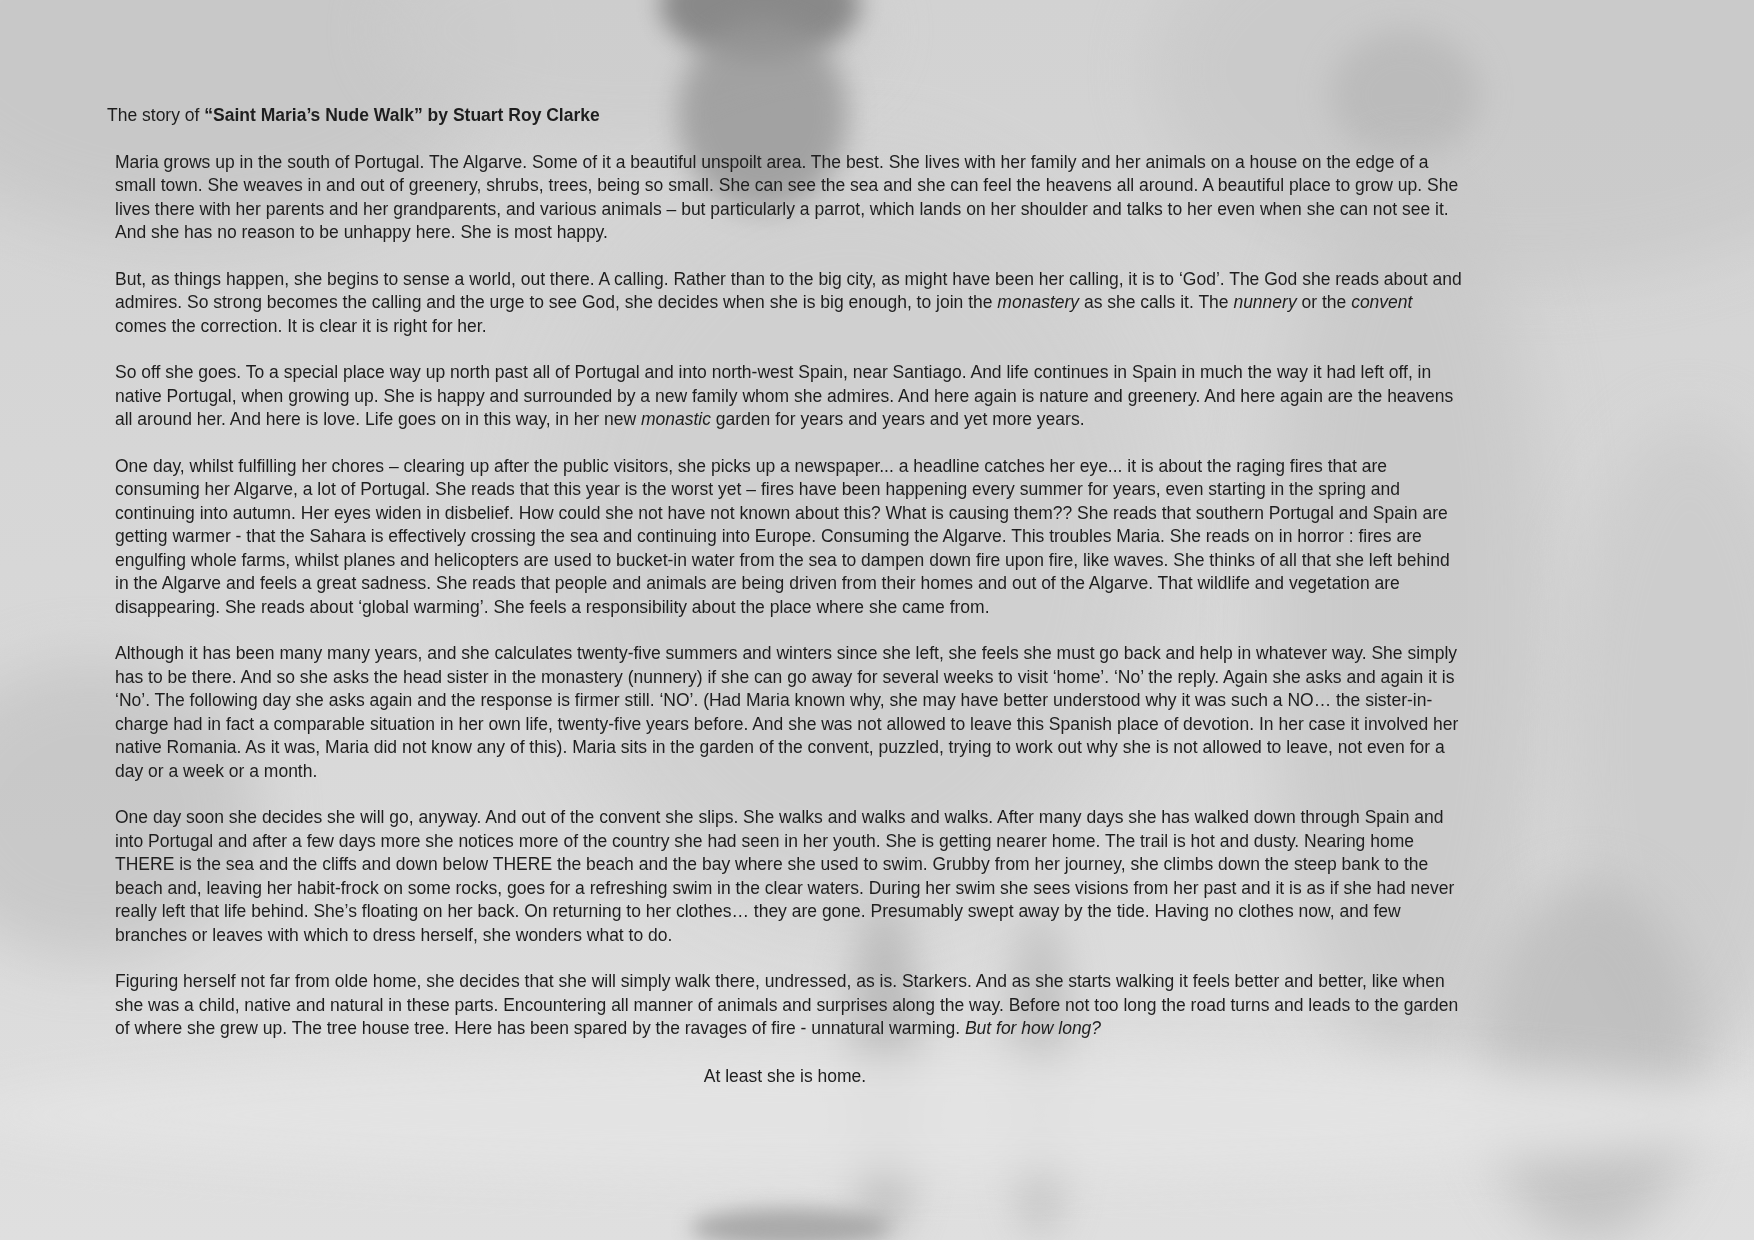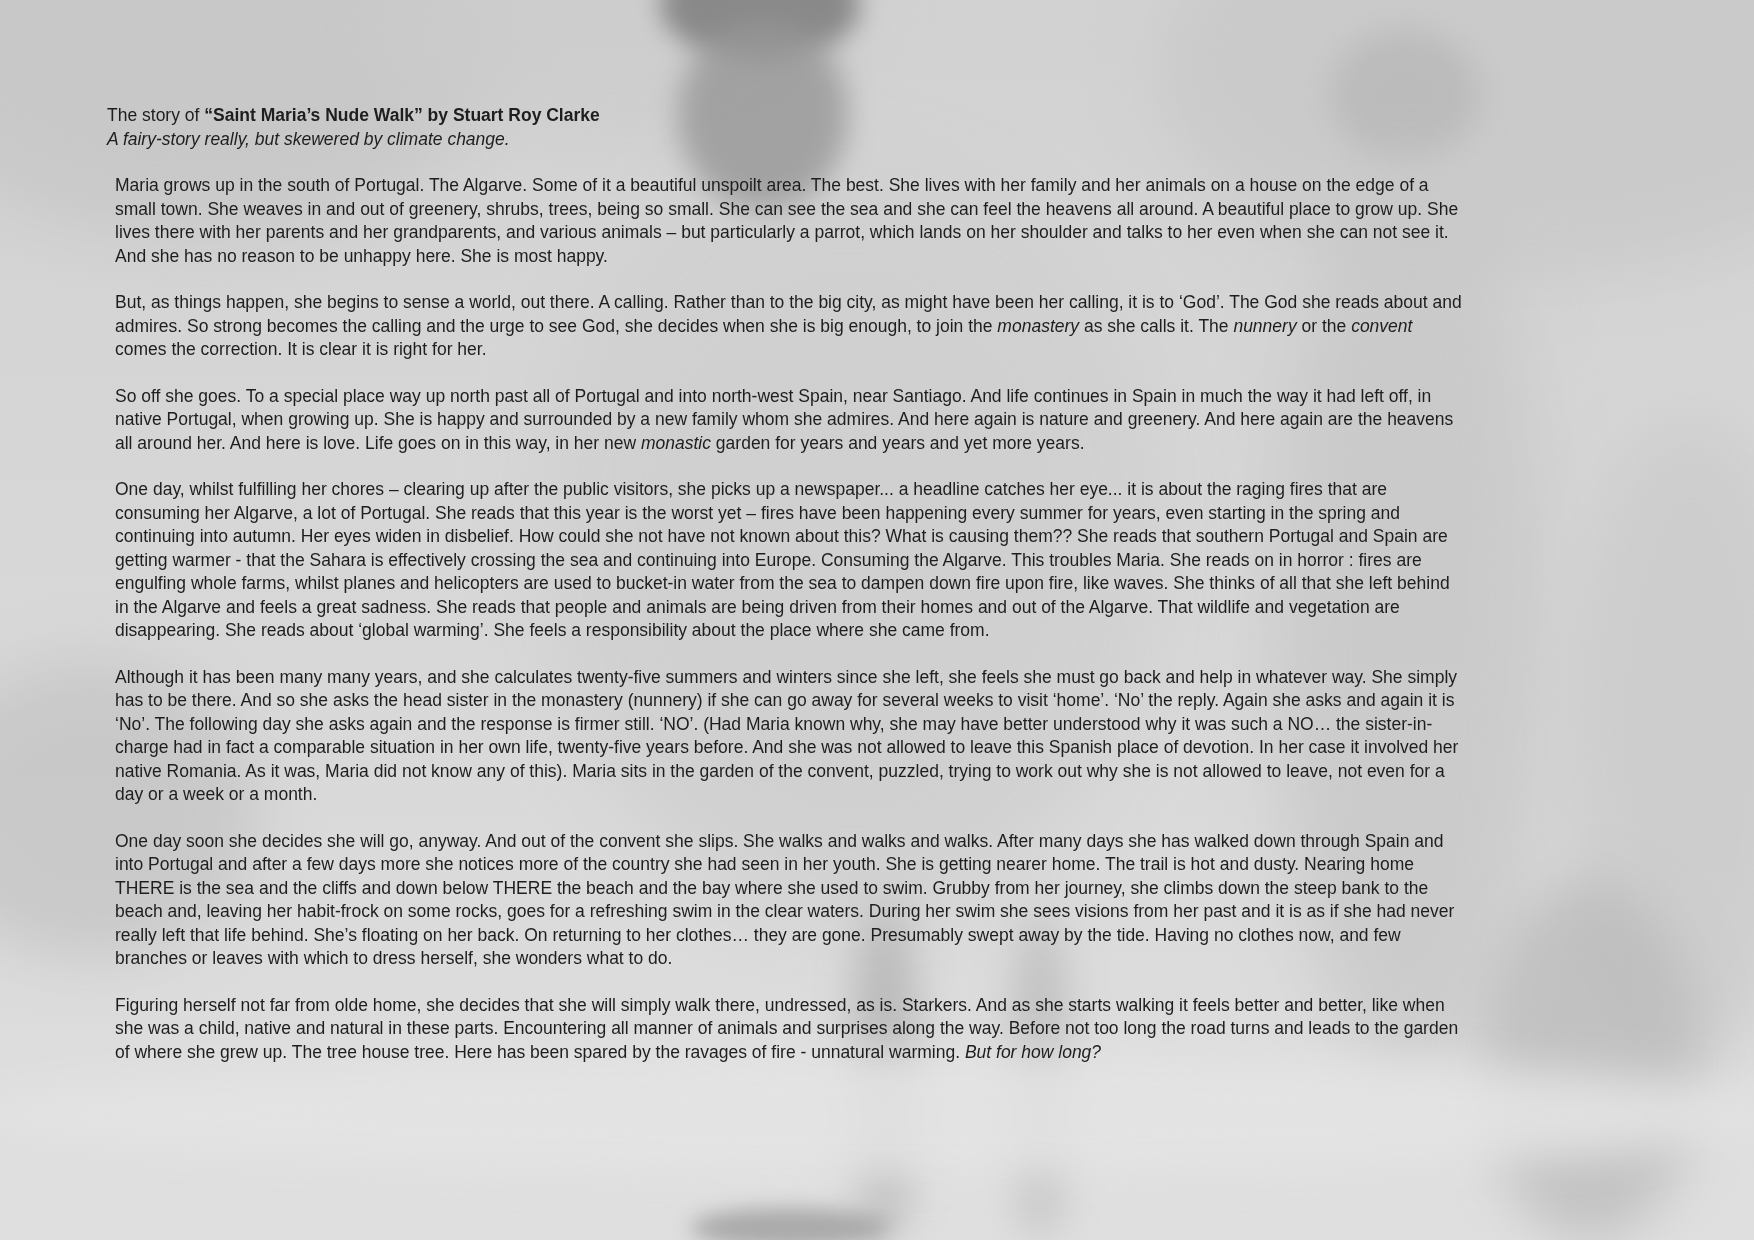--- a/index.html
+++ b/index.html
@@ -68,25 +68,25 @@
     <div class="blob-foliage-bl"></div>
     <div class="blob-leg-shadow-1"></div>
     <div class="blob-leg-shadow-2"></div>
     <div class="blob-leg-right"></div>
     <div class="blob-bottom-band"></div>
     <div class="blob-bottom-dark"></div>
   </div>
 
   <div class="content">
     <p class="title-line"><span>The story of </span><span class="title-main">“Saint Maria’s Nude Walk” by Stuart Roy Clarke</span></p>
-    <p class="subtitle">A fairy-story really, but skewered by climate change.</p>
     <div>
         <p class="para"><span>Maria grows up in the south of Portugal. The Algarve. Some of it a beautiful unspoilt area. The best. She lives with her family and her animals on a house on the edge of a small town. She weaves in and out of greenery, shrubs, trees, being so small. She can see the sea and she can feel the heavens all around. A beautiful place to grow up. She lives there with her parents and her grandparents, and various animals – but particularly a parrot, which lands on her shoulder and talks to her even when she can not see it. And she has no reason to be unhappy here. She is most happy.</span></p>
         <p class="para"><span>But, as things happen, she begins to sense a world, out there. A calling. Rather than to the big city, as might have been her calling, it is to ‘God’. The God she reads about and admires. So strong becomes the calling and the urge to see God, she decides when she is big enough, to join the </span><span class="it">monastery</span><span> as she calls it. The </span><span class="it">nunnery</span><span> or the </span><span class="it">convent</span><span> comes the correction. It is clear it is right for her.</span></p>
         <p class="para"><span>So off she goes. To a special place way up north past all of Portugal and into north-west Spain, near Santiago. And life continues in Spain in much the way it had left off, in native Portugal, when growing up. She is happy and surrounded by a new family whom she admires. And here again is nature and greenery. And here again are the heavens all around her. And here is love. Life goes on in this way, in her new </span><span class="it">monastic</span><span> garden for years and years and yet more years.</span></p>
         <p class="para"><span>One day, whilst fulfilling her chores – clearing up after the public visitors, she picks up a newspaper... a headline catches her eye... it is about the raging fires that are consuming her Algarve, a lot of Portugal. She reads that this year is the worst yet – fires have been happening every summer for years, even starting in the spring and continuing into autumn.  Her eyes widen in disbelief. How could she not have not known about this? What is causing them?? She reads that southern Portugal and Spain are getting warmer - that the Sahara is effectively crossing the sea and continuing into Europe. Consuming the Algarve. This troubles Maria. She reads on in horror : fires are engulfing whole farms, whilst planes and helicopters are used to bucket-in water from the sea to dampen down fire upon fire, like waves. She thinks of all that she left behind in the Algarve and feels a great sadness. She reads that people and animals are being driven from their homes and out of the Algarve. That wildlife and vegetation are disappearing. She reads about ‘global warming’. She feels a responsibility about the place where she came from.</span></p>
         <p class="para"><span>Although it has been many many years, and she calculates twenty-five summers and winters since she left, she feels she must go back and help in whatever way. She simply has to be there. And so she asks the head sister in the monastery (nunnery) if she can go away for several weeks to visit ‘home’. ‘No’ the reply. Again she asks and again it is ‘No’. The following day she asks again and the response is firmer still. ‘NO’. (Had Maria known why, she may have better understood why it was such a NO… the sister-in-charge had in fact a comparable situation in her own life, twenty-five years before. And she was not allowed to leave this Spanish place of devotion. In her case it involved her native Romania. As it was, Maria did not know any of this). Maria sits in the garden of the convent, puzzled, trying to work out why she is not allowed to leave, not even for a day or a week or a month.</span></p>
         <p class="para"><span>One day soon she decides she will go, anyway. And out of the convent she slips. She walks and walks and walks. After many days she has walked down through Spain and into Portugal and after a few days more she notices more of the country she had seen in her youth. She is getting nearer home. The trail is hot and dusty. Nearing home THERE is the sea and the cliffs and down below THERE the beach and the bay where she used to swim. Grubby from her journey, she climbs down the steep bank to the beach and, leaving her habit-frock on some rocks, goes for a refreshing swim in the clear waters. During her swim she sees visions from her past and it is as if she had never really left that life behind. She’s floating on her back. On returning to her clothes… they are gone. Presumably swept away by the tide. Having no clothes now, and few branches or leaves with which to dress herself, she wonders what to do.</span></p>
         <p class="para"><span>Figuring herself not far from olde home, she decides that she will simply walk there, undressed, as is. Starkers. And as she starts walking it feels better and better, like when she was a child, native and natural in these parts. Encountering all manner of animals and surprises along the way. Before not too long the road turns and leads to the garden of where she grew up. The tree house tree. Here has been spared by the ravages of fire - unnatural warming. </span><span class="it">But for how long?</span></p>
       </div>
+    <p class="para closing">At least she is home.</p>
   </div>
 
 </div>
 
 </body></html>

